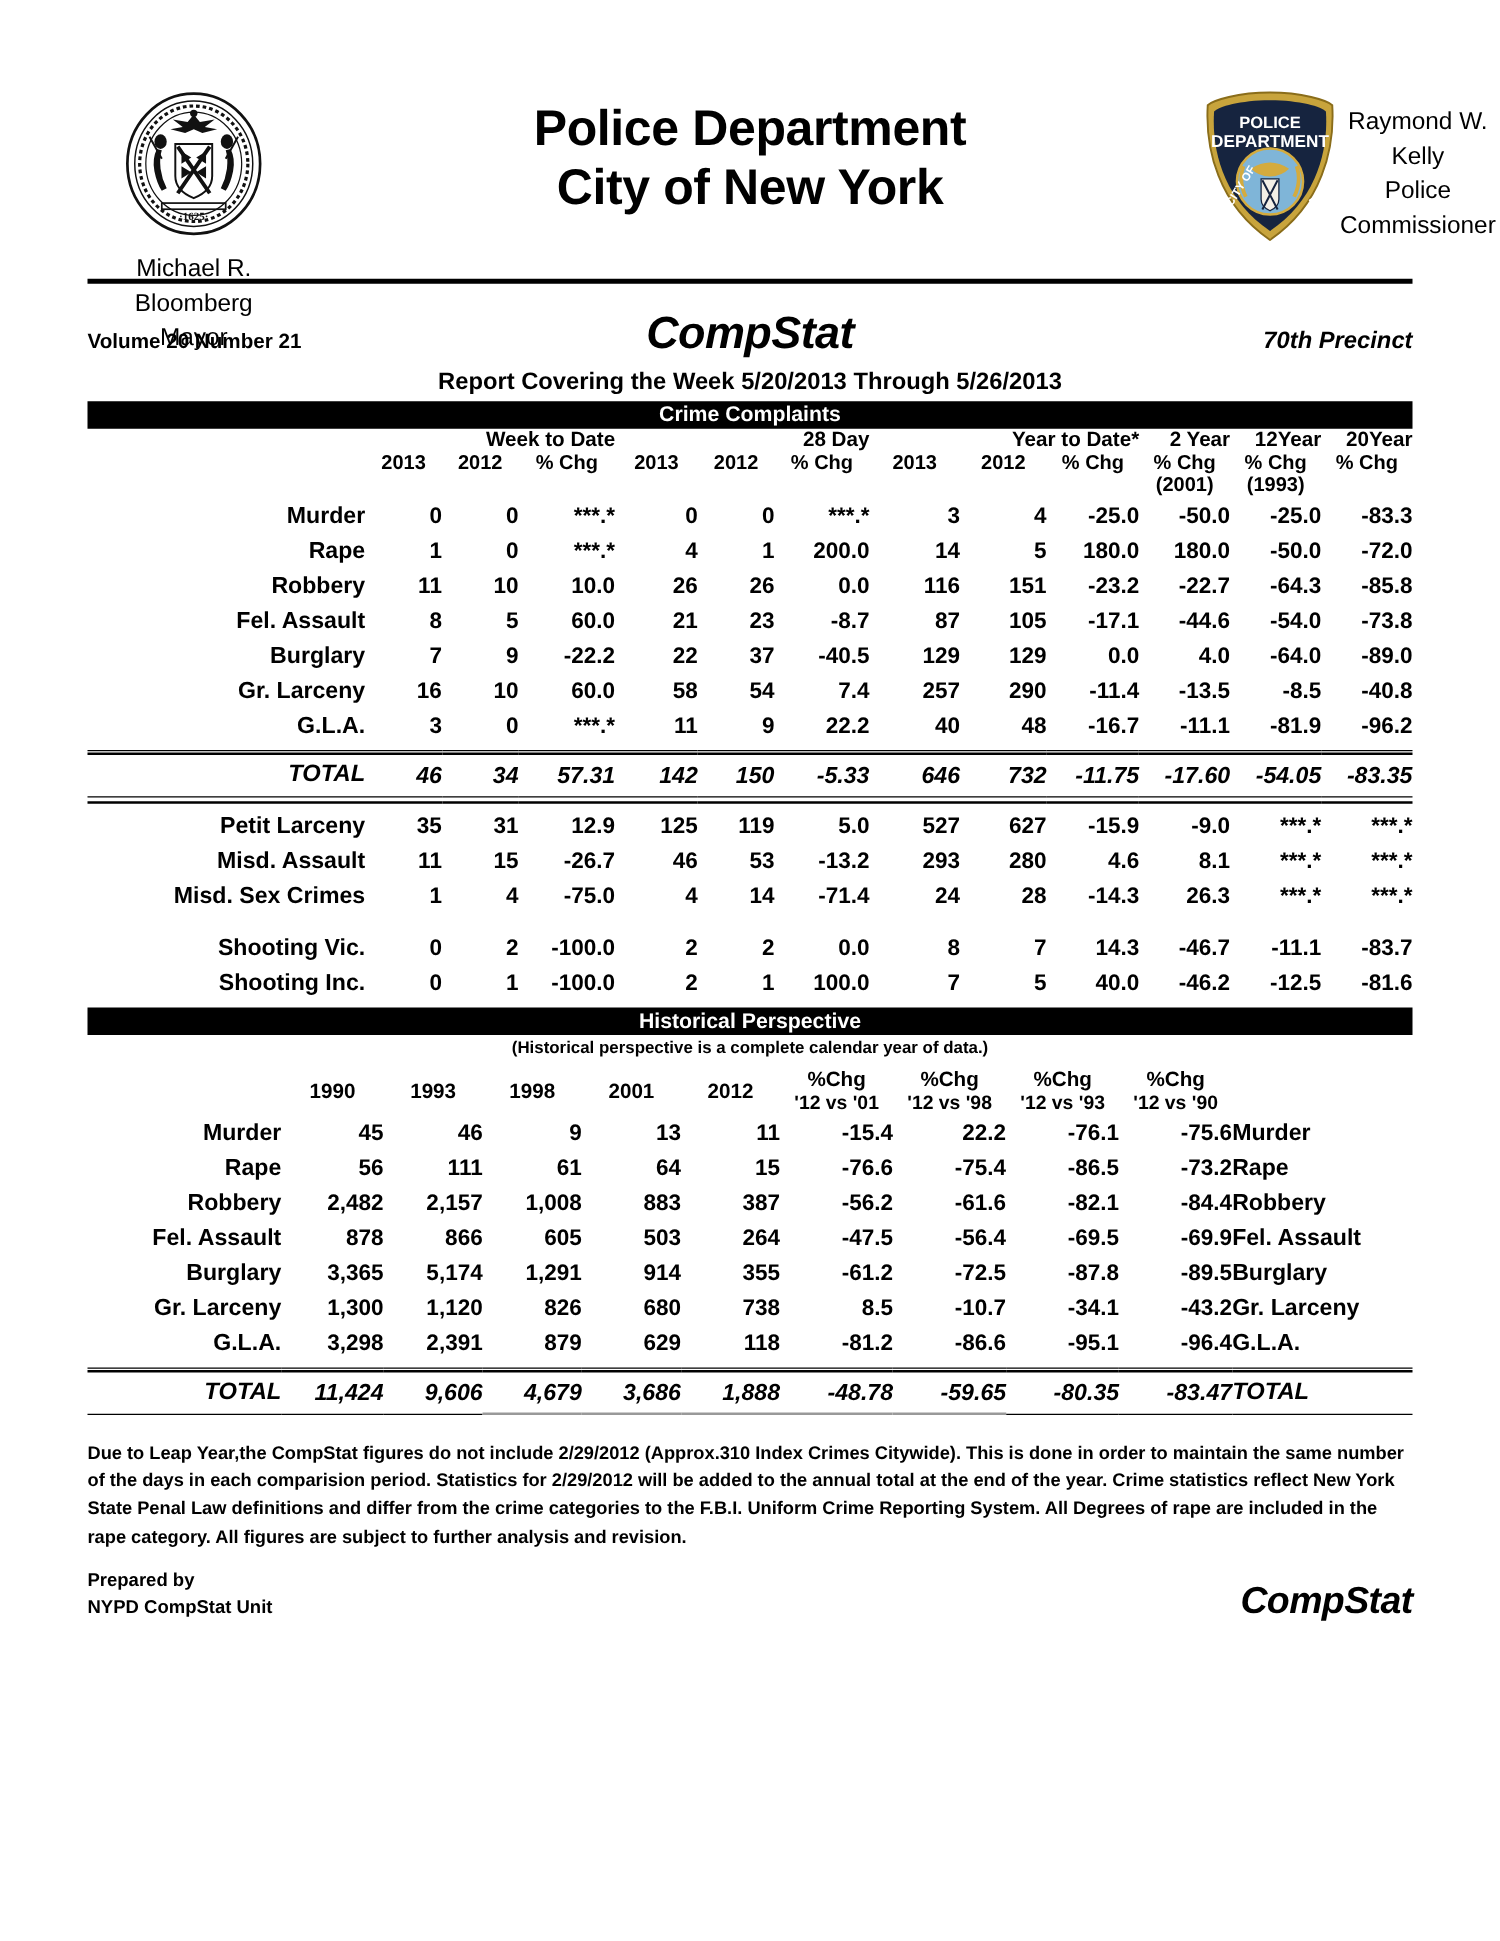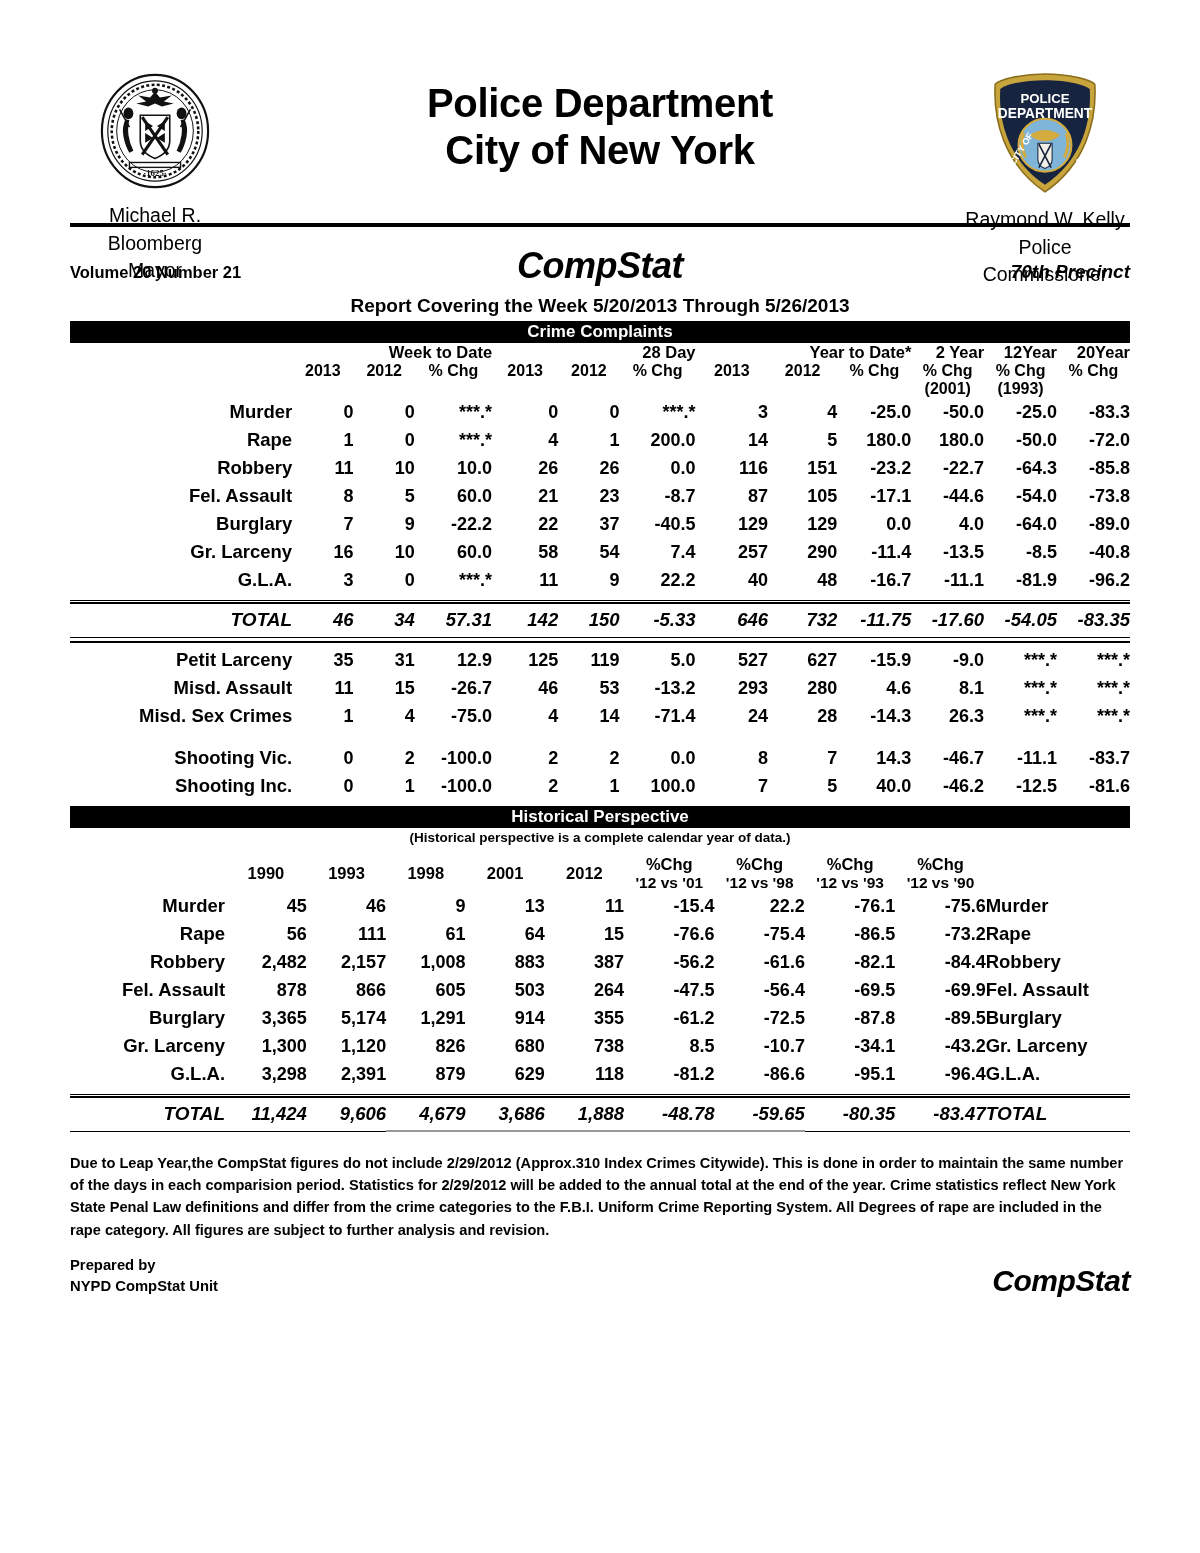--- a/index.html
+++ b/index.html
@@ -16,21 +16,21 @@
   }
   .page { position: relative; width: 1200px; height: 1553px; padding: 0; }
 
   
   .masthead {
     display: flex; align-items: flex-start;
     padding: 72px 70px 0 70px;
     height: 215px;
   }
   .seal-wrap { width: 170px; display: flex; flex-direction: column; align-items: center; }
-  .badge-wrap { width: 170px; display: flex; flex-direction: column; align-items: center; }
+  .badge-wrap { width: 170px; display: flex; flex-direction: row; align-items: center; }
   .title-wrap { flex: 1; text-align: center; padding-top: 8px; }
   .dept-title {
     font-size: 40px; font-weight: bold; letter-spacing: -0.3px;
     line-height: 1.18;
   }
   .official-name {
     font-size: 19.5px; text-align: center; line-height: 1.42;
     margin-top: 12px;
   }
 

